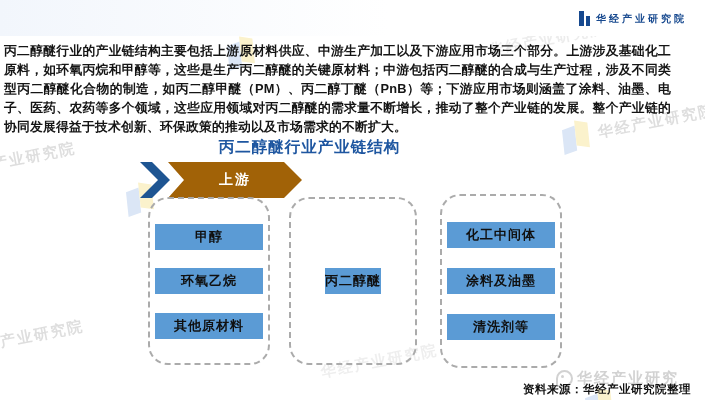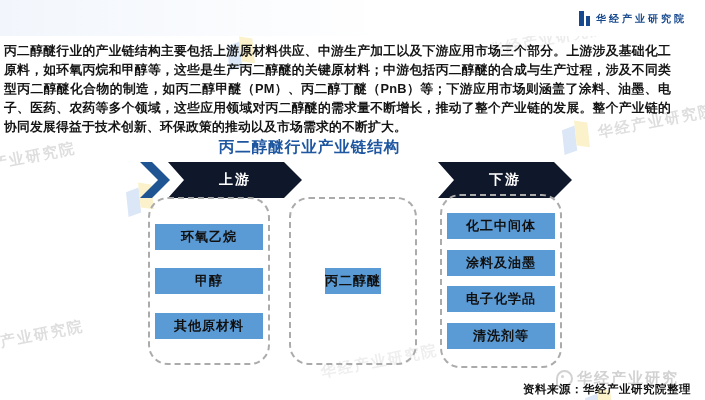--- a/index.html
+++ b/index.html
@@ -37,21 +37,21 @@
   
   .intro{position:absolute;left:4px;top:41px;width:667px;font-size:12.8px;
          line-height:19px;font-weight:600;color:#151515;text-align:justify;
          letter-spacing:0.2px;}
 
   
   .diagram-title{position:absolute;left:0;top:137px;width:619px;text-align:center;
                  font-size:15.5px;font-weight:800;color:#1E56A0;letter-spacing:1px;}
   .lead-chevron{position:absolute;left:140px;top:162px;width:30px;height:36px;background:#1E5592;
         clip-path:polygon(0 0,12px 0,100% 50%,12px 100%,0 100%,calc(100% - 12px) 50%);}
-  .banner{position:absolute;top:162px;width:134px;height:36px;background:#0f172a;
+  .banner{position:absolute;top:162px;width:134px;height:36px;background:#a16207;
         clip-path:polygon(0 0,calc(100% - 18px) 0,100% 50%,calc(100% - 18px) 100%,0 100%,16px 50%);
         display:flex;align-items:center;justify-content:center;color:#fff;
         font-size:14px;font-weight:700;letter-spacing:2px;}
   .banner.b1{left:168px;} .banner.b2{left:304px;} .banner.b3{left:438px;}
 
   .chain-box{position:absolute;border:2px dashed #ababab;border-radius:20px;
              display:flex;flex-direction:column;justify-content:space-evenly;
              box-sizing:border-box;padding:6px 5px;background:transparent;}
   .chain-box.c1{left:148px;top:197px;width:122px;height:168px;}
   .chain-box.c2{left:289px;top:197px;width:128px;height:168px;align-items:center;}
@@ -107,36 +107,32 @@
   </div>
 
   <div class="intro">丙二醇醚行业的产业链结构主要包括上游原材料供应、中游生产加工以及下游应用市场三个部分。上游涉及基础化工原料，如环氧丙烷和甲醇等，这些是生产丙二醇醚的关键原材料；中游包括丙二醇醚的合成与生产过程，涉及不同类型丙二醇醚化合物的制造，如丙二醇甲醚（PM）、丙二醇丁醚（PnB）等；下游应用市场则涵盖了涂料、油墨、电子、医药、农药等多个领域，这些应用领域对丙二醇醚的需求量不断增长，推动了整个产业链的发展。整个产业链的协同发展得益于技术创新、环保政策的推动以及市场需求的不断扩大。</div>
 
   <div class="diagram-title">丙二醇醚行业产业链结构</div>
 
   <div class="lead-chevron"></div>
   <div class="banner b1">
       <span>上游</span>
     </div>
-  <div class="banner b3">
-      <span>下游</span>
-    </div>
 
   <div class="chain-box c1">
+    <div class="chain-item">甲醇</div>
     <div class="chain-item">环氧乙烷</div>
-    <div class="chain-item">甲醇</div>
     <div class="chain-item">其他原材料</div>
   </div>
 
   <div class="chain-box c2">
     <div class="chain-item">丙二醇醚</div>
   </div>
 
   <div class="chain-box c3">
     <div class="chain-item">化工中间体</div>
     <div class="chain-item">涂料及油墨</div>
-    <div class="chain-item">电子化学品</div>
     <div class="chain-item">清洗剂等</div>
   </div>
 
   <div class="source">资料来源：华经产业研究院整理</div>
 
 </div>
 
 </body></html>

